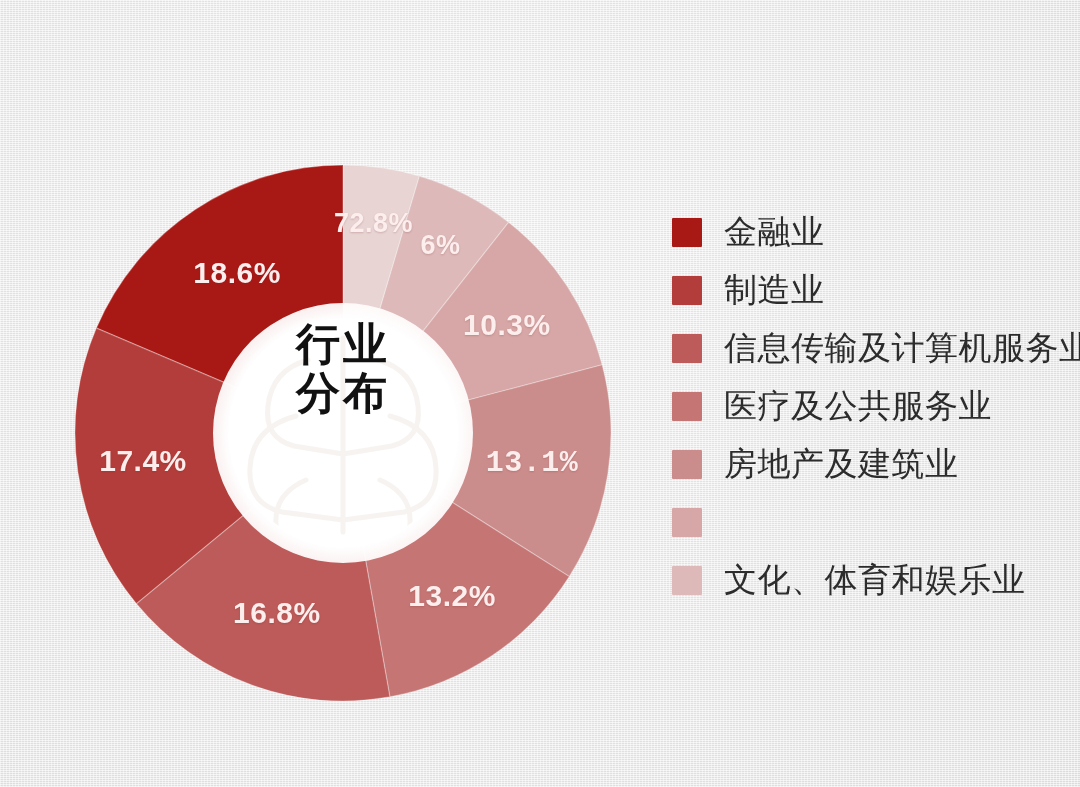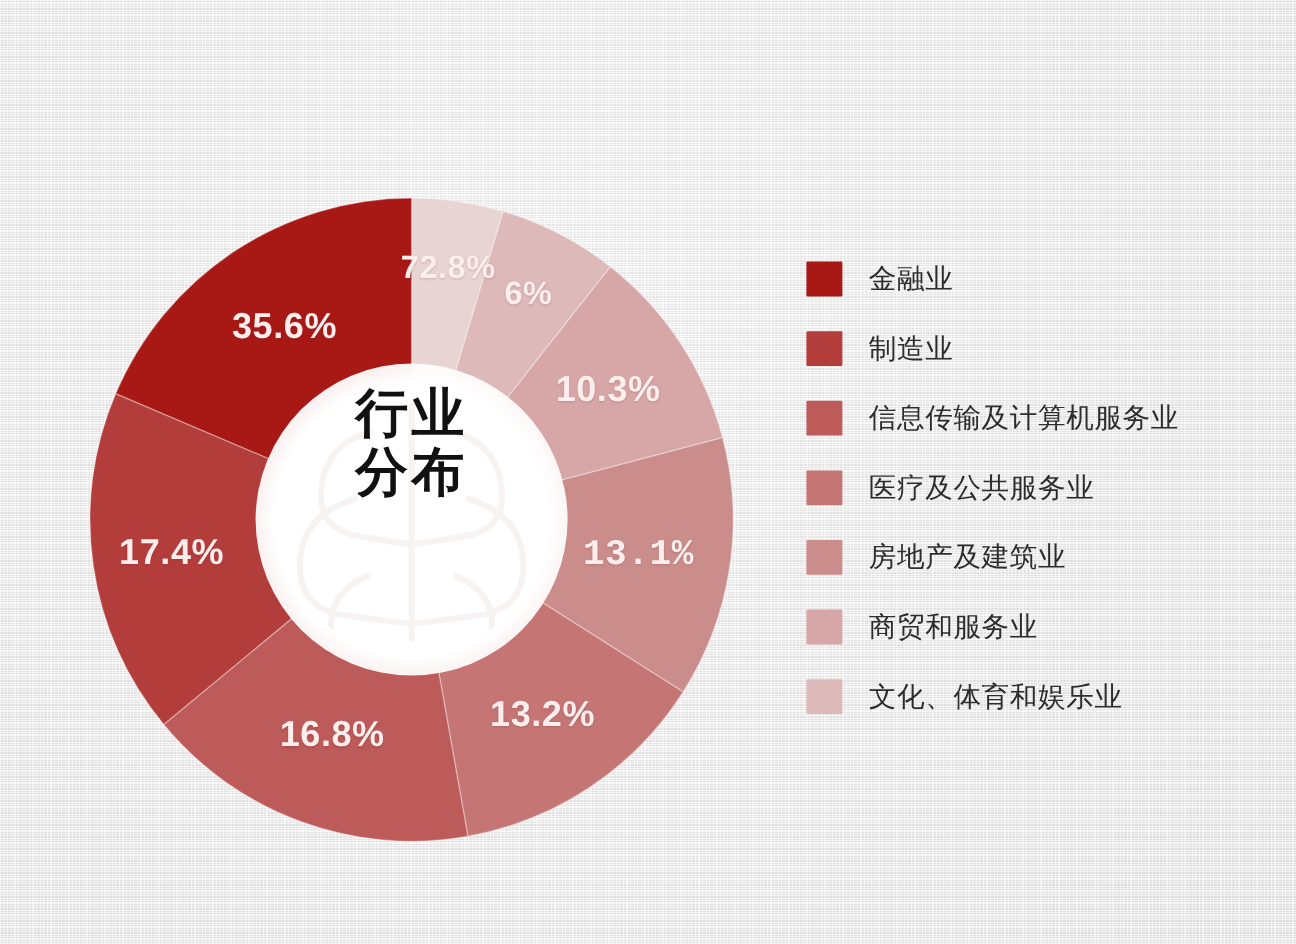--- a/index.html
+++ b/index.html
@@ -121,21 +121,21 @@
   }
   .legend-swatch {
     width: 30px;
     height: 29px;
     flex: 0 0 auto;
     border-radius: 1px;
   }
   .legend-label {
     margin-left: 22px;
     font-family: "Liberation Serif", "DejaVu Serif", serif;
-    font-size: 23px;
+    font-size: 33px;
     color: #2c2c2c;
     letter-spacing: 0.5px;
     white-space: nowrap;
   }
 </style>
 </head>
 <body>
 
 <div class="page">
 
@@ -175,21 +175,21 @@
         <span>行业</span>
         <span>分布</span>
       </div>
 
       <div id="slice-labels">
           <div class="slice-label sm" style="left: 305.53px; top: 65.2099px;">72.8%</div>
           <div class="slice-label sm" style="left: 372.431px; top: 86.7151px;">6%</div>
           <div class="slice-label" style="left: 438.818px; top: 167.392px;">10.3%</div>
           <div class="slice-label" style="left: 464px; top: 305.053px; font-family: Liberation Mono, monospace;">13.1%</div>
           <div class="slice-label" style="left: 384.148px; top: 437.797px;">13.2%</div>
-          <div class="slice-label" style="left: 169.084px; top: 114.857px;">35.6%</div>
+          <div class="slice-label" style="left: 169.084px; top: 114.857px;">18.6%</div>
           <div class="slice-label" style="left: 75px; top: 302.65px;">17.4%</div>
           <div class="slice-label" style="left: 208.829px; top: 455.237px;">16.8%</div>
         </div>
     </div>
   </div>
 
   <div class="legend">
     <div class="legend-item">
       <span class="legend-swatch" style="background: rgb(168, 25, 22);"></span>
       <span class="legend-label">金融业</span>
@@ -205,21 +205,20 @@
     <div class="legend-item">
       <span class="legend-swatch" style="background: rgb(196, 117, 116);"></span>
       <span class="legend-label">医疗及公共服务业</span>
     </div>
     <div class="legend-item">
       <span class="legend-swatch" style="background: rgb(203, 141, 140);"></span>
       <span class="legend-label">房地产及建筑业</span>
     </div>
     <div class="legend-item">
       <span class="legend-swatch" style="background: rgb(214, 167, 166);"></span>
-      <span class="legend-label">商贸和服务业</span>
     </div>
     <div class="legend-item">
       <span class="legend-swatch" style="background: rgb(221, 185, 185);"></span>
       <span class="legend-label">文化、体育和娱乐业</span>
     </div>
   </div>
 
 </div>
 
 </body></html>

